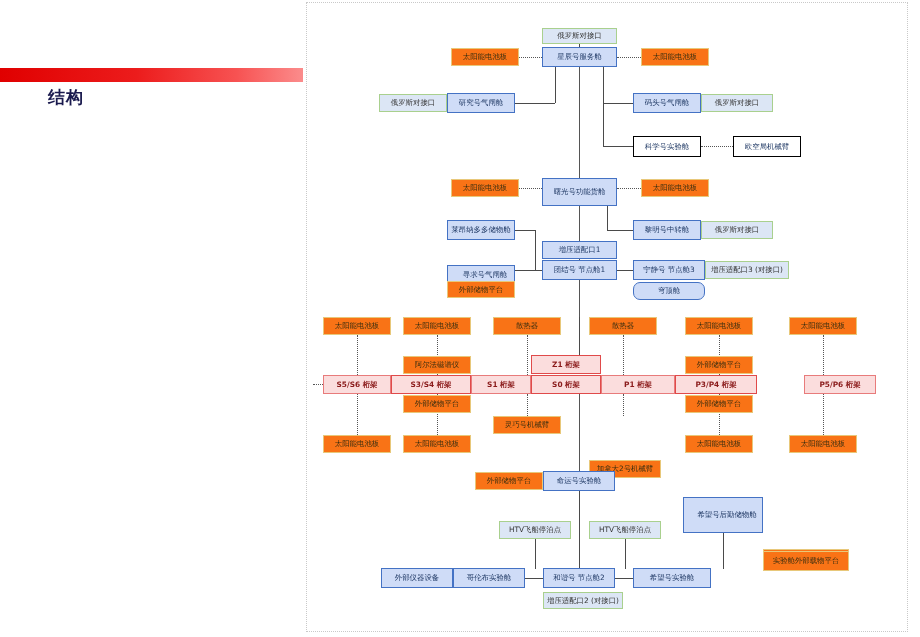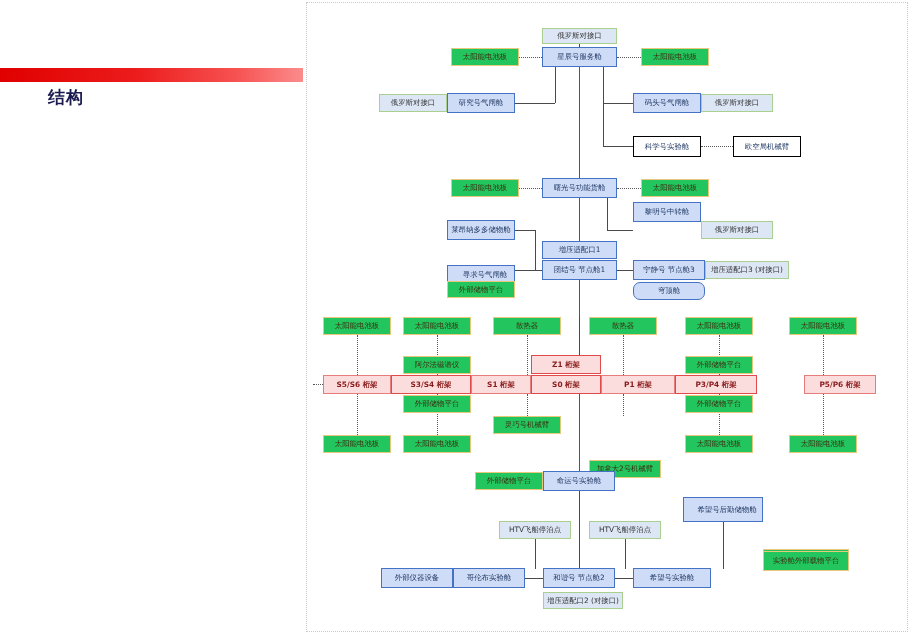--- a/index.html
+++ b/index.html
@@ -38,21 +38,21 @@
     font-size:7.4px;
     font-family:"DejaVu Sans","Liberation Sans",sans-serif;
     white-space:nowrap;
     z-index:5;
   }
   
   .n-module{background:#cfdcf7;border:1px solid #4472c4;color:#1f3864;}
   
   .n-port{background:#dce6f5;border:1px solid #a9d08e;color:#333333;}
   
-  .n-app{background:#22c55e;border:1px solid #e8c87a;color:#3b2f10;}
+  .n-app{background:#f97316;border:1px solid #e8c87a;color:#3b2f10;}
   
   .n-truss{background:#fbdddd;border:1px solid #e87b7b;color:#8b1b1b;font-weight:bold;}
   .n-truss.strong{border:1.6px solid #e04a4a;}
   
   .n-black{background:#ffffff;border:1.6px solid #000000;color:#1f3864;}
 
   
   .ln{position:absolute;background:#4a4a4a;z-index:1;}
   .lnh{height:1px;}
   .lnv{width:1px;}
@@ -118,32 +118,32 @@
     <div class="dotH" style="left:394px;top:143px;width:32px;"></div>
     <div class="node n-black" style="left:426px;top:133px;width:68px;height:21px;">
       <span>欧空局机械臂</span>
     </div>
 
     <div class="node n-app" style="left:144px;top:176px;width:68px;height:18px;">
       <span>太阳能电池板</span>
     </div>
     <div class="dotH" style="left:212px;top:185px;width:23px;"></div>
 
-    <div class="node n-module" style="left:235px;top:175px;width:75px;height:20px;">
+    <div class="node n-module" style="left:235px;top:175px;width:75px;height:28px;">
       <span>曙光号功能货舱</span>
     </div>
 
     <div class="dotH" style="left:310px;top:185px;width:24px;"></div>
     <div class="node n-app" style="left:334px;top:176px;width:68px;height:18px;">
       <span>太阳能电池板</span>
     </div>
 
     <div class="ln lnv" style="left:300px;top:195px;height:32px;"></div>
     <div class="ln lnh" style="left:300px;top:227px;width:26px;"></div>
-    <div class="node n-module" style="left:326px;top:199px;width:68px;height:20px;">
+    <div class="node n-module" style="left:326px;top:217px;width:68px;height:20px;">
       <span>黎明号中转舱</span>
     </div>
     <div class="node n-port" style="left:394px;top:218px;width:72px;height:18px;">
       <span>俄罗斯对接口</span>
     </div>
 
     <div class="node n-module" style="left:140px;top:217px;width:68px;height:20px;">
       <span>莱昂纳多多储物舱</span>
     </div>
     <div class="ln lnh" style="left:208px;top:227px;width:20px;"></div>
@@ -277,21 +277,21 @@
     <div class="node n-port" style="left:192px;top:518px;width:72px;height:18px;">
       <span>HTV飞船停泊点</span>
     </div>
     <div class="ln lnv" style="left:228px;top:536px;height:30px;"></div>
 
     <div class="node n-port" style="left:282px;top:518px;width:72px;height:18px;">
       <span>HTV飞船停泊点</span>
     </div>
     <div class="ln lnv" style="left:318px;top:536px;height:30px;"></div>
 
-    <div class="node n-module" style="left:376px;top:494px;width:80px;height:25px;padding-left:8px;">
+    <div class="node n-module" style="left:376px;top:494px;width:80px;height:36px;padding-left:8px;">
       <span>希望号后勤储物舱</span>
     </div>
     <div class="ln lnv" style="left:416px;top:514px;height:52px;"></div>
 
     <div class="node n-app" style="left:456px;top:546px;width:86px;height:19px;">
       <span>希望号实验舱机械臂</span>
     </div>
     <div class="node n-app" style="left:456px;top:548px;width:86px;height:20px;">
       <span>实验舱外部载物平台</span>
     </div>

